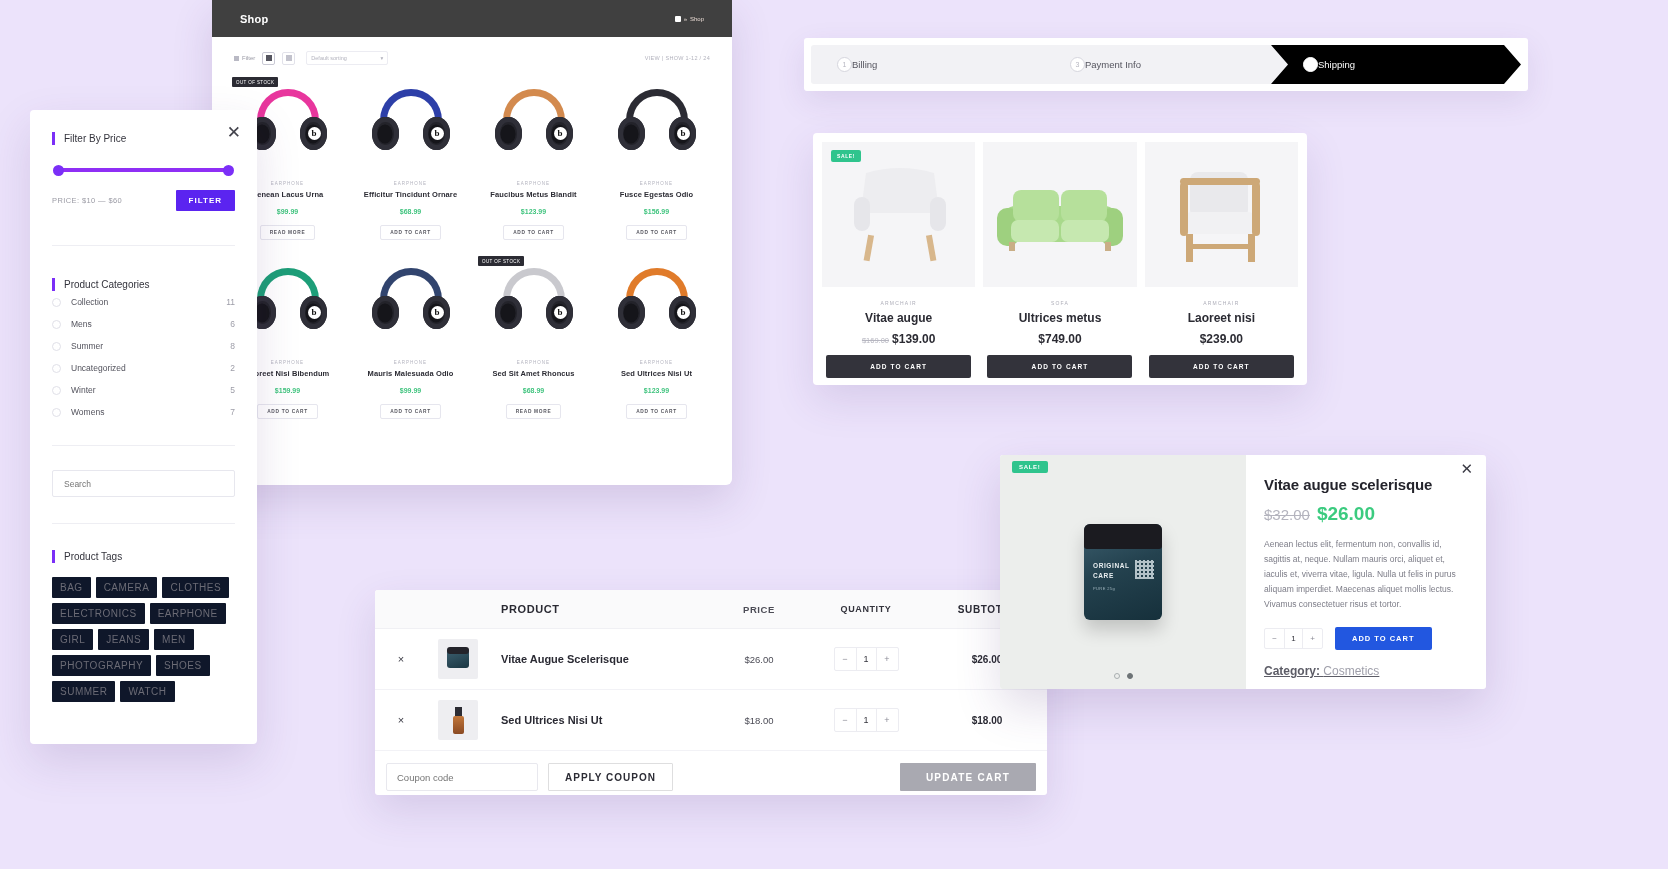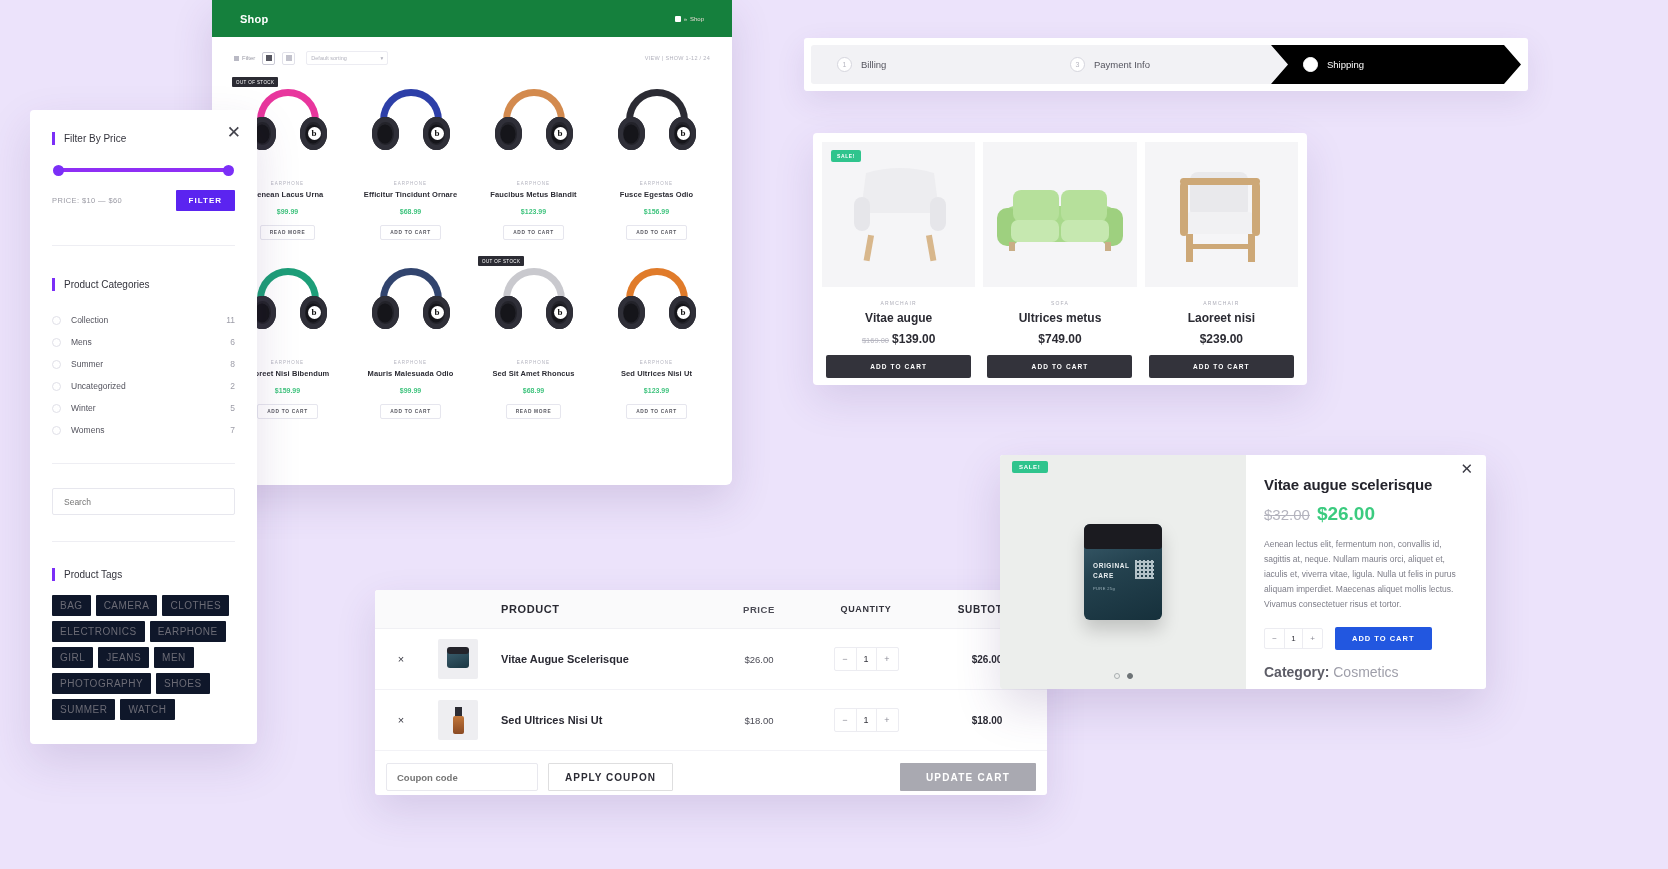--- a/index.html
+++ b/index.html
@@ -15,21 +15,21 @@
 
   
   #shop-panel {
     left: 212px; top: 0; width: 520px; height: 485px;
     background: #fff;
     border-radius: 0 0 6px 6px;
     box-shadow: 0 16px 40px rgba(80,50,120,.16);
     overflow: hidden;
   }
   #shop-header {
-    height: 37px; background: #15803d;
+    height: 37px; background: #404040;
     display: flex; align-items: center; justify-content: space-between;
     padding: 0 28px;
   }
   #shop-header .shop-title { color: #fff; font-size: 11px; font-weight: 600; letter-spacing: .2px; }
   #shop-header .crumbs { color: #e7d9d2; font-size: 6px; display: flex; align-items: center; gap: 3px; }
   .crumb-home { width: 6px; height: 6px; background: #fff; border-radius: 1px; display: inline-block; }
 
   #shop-toolbar {
     display: flex; align-items: center; gap: 7px;
     padding: 14px 22px 8px 22px; font-size: 6px; color: #9a9aa5;
@@ -106,21 +106,21 @@
   .slider-knob.left { left: -1px; }
   .slider-knob.right { right: -1px; }
   .price-row { display: flex; align-items: center; justify-content: space-between; margin-top: 15px; }
   .price-label { font-size: 7.5px; color: #9a9aa4; letter-spacing: .4px; }
   #filter-button {
     background: #5b24f0; color: #fff; font-size: 8px; font-weight: 700; letter-spacing: 1px;
     padding: 6px 13px; border: none; border-radius: 1px;
   }
   .divider { height: 1px; background: #eeeef3; margin: 34px 0 0 0; }
 
-  .cat-list { margin-top: 18px; }
+  .cat-list { }
   .cat-row { display: flex; align-items: center; padding: 6px 0; }
   .cat-radio { width: 9px; height: 9px; border: 1px solid #e0e0e8; border-radius: 50%; margin-right: 10px; }
   .cat-name { font-size: 8.5px; color: #53535d; }
   .cat-count { margin-left: auto; font-size: 8.5px; color: #9d9da8; }
 
   #search-input {
     width: 100%; height: 27px; border: 1px solid #e7e7ee; border-radius: 2px;
     padding: 0 11px; font-size: 8.5px; color: #8c8c97;
     font-family: "Liberation Sans", sans-serif; background: #fff;
   }
@@ -132,21 +132,21 @@
 
   
   #steps-panel {
     left: 804px; top: 38px; width: 724px; height: 53px;
     background: #fff; border-radius: 3px;
     box-shadow: 0 10px 30px rgba(80,50,120,.10);
     display: flex; align-items: center; padding: 7px;
   }
   .step {
     position: relative; height: 39px; display: flex; align-items: center;
-    padding-left: 26px; font-size: 9.5px; gap: 9px; flex: 1;
+    padding-left: 26px; font-size: 9.5px; gap: 0; flex: 1;
   }
   .step .chev-bg {
     position: absolute; inset: 0; background: #f2f2f5;
     clip-path: polygon(0 0, calc(100% - 17px) 0, 100% 50%, calc(100% - 17px) 100%, 0 100%);
   }
   .step:first-child .chev-bg { border-radius: 3px 0 0 3px; }
   .step:last-child .chev-bg {
     clip-path: polygon(0 0, 100% 0, 100% 100%, 0 100%, 17px 50%);
     background: #f2f2f5; border-radius: 0 3px 3px 0;
   }
@@ -210,21 +210,21 @@
   .qty-box span {
     width: 21px; height: 22px; display: flex; align-items: center; justify-content: center;
     font-size: 9px; color: #8b8b96;
   }
   .qty-box span.val { border-left: 1px solid #ececf1; border-right: 1px solid #ececf1; color: #33333c; }
   .c-sub { width: 120px; text-align: center; font-size: 10px; font-weight: 700; color: #2a2a33; }
   .cart-actions { display: flex; align-items: center; padding: 12px 11px; gap: 10px; }
   #coupon-input {
     width: 152px; height: 28px; border: 1px solid #e8e8ee; border-radius: 2px;
     padding: 0 10px; font-size: 9.5px; color: #8b8b96;
-    font-family: "Liberation Sans", sans-serif; background: #fff; font-weight: bold;
+    font-family: "Liberation Sans", sans-serif; background: #fff;
   }
   #apply-coupon-btn {
     height: 28px; padding: 0 16px; border: 1px solid #dededf; background: #fff;
     font-size: 10px; font-weight: 700; letter-spacing: 1px; color: #2c2c35; border-radius: 1px;
   }
   #update-cart-btn {
     margin-left: auto; height: 28px; padding: 0 26px; border: none; background: #a9a9b1;
     color: #fff; font-size: 10px; font-weight: 700; letter-spacing: 1.2px; border-radius: 1px;
   }
 
@@ -266,21 +266,21 @@
   #qv-new { font-size: 19px; font-weight: 700; color: #3bcb7f; }
   #qv-desc { margin-top: 12px; font-size: 8.5px; line-height: 1.75; color: #7d7d88; }
   .qv-actions { display: flex; align-items: center; gap: 12px; margin-top: 16px; }
   .qv-qty { display: flex; border: 1px solid #ececf1; border-radius: 2px; }
   .qv-qty span { width: 19px; height: 19px; display: flex; align-items: center; justify-content: center; font-size: 8px; color: #8b8b96; }
   .qv-qty span.val { border-left: 1px solid #ececf1; border-right: 1px solid #ececf1; color: #33333c; }
   #qv-add {
     background: #2257e0; color: #fff; font-size: 7.5px; font-weight: 700; letter-spacing: 1px;
     padding: 7px 17px; border: none; border-radius: 2px;
   }
-  #qv-cat { margin-top: 14px; font-size: 14px; color: #5c5c66; }
+  #qv-cat { margin-top: 14px; font-size: 12px; color: #5c5c66; text-decoration: underline; }
   #qv-cat b { font-weight: 700; }
   #qv-cat span { color: #9f9faa; }
 </style>
 </head>
 <body>
 
 <div class="abs" id="shop-panel">
   <div id="shop-header">
     <div class="shop-title">Shop</div>
     <div class="crumbs">

